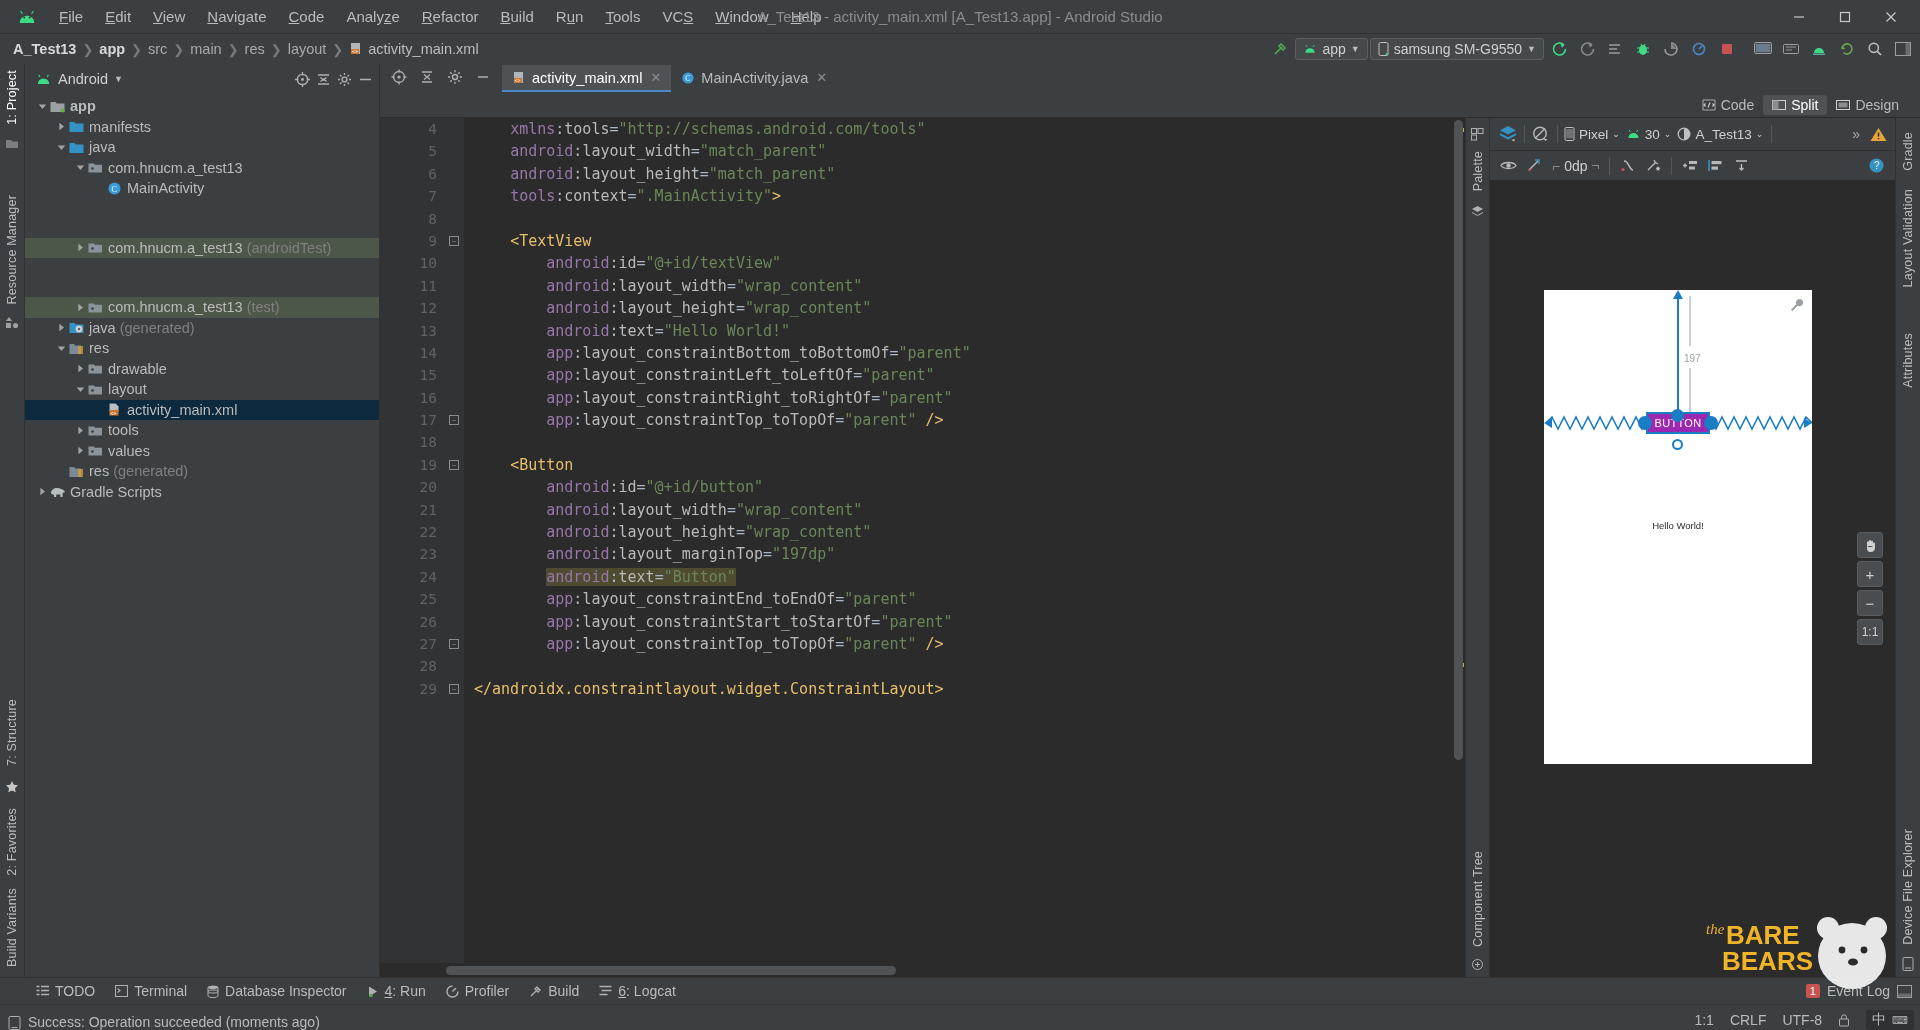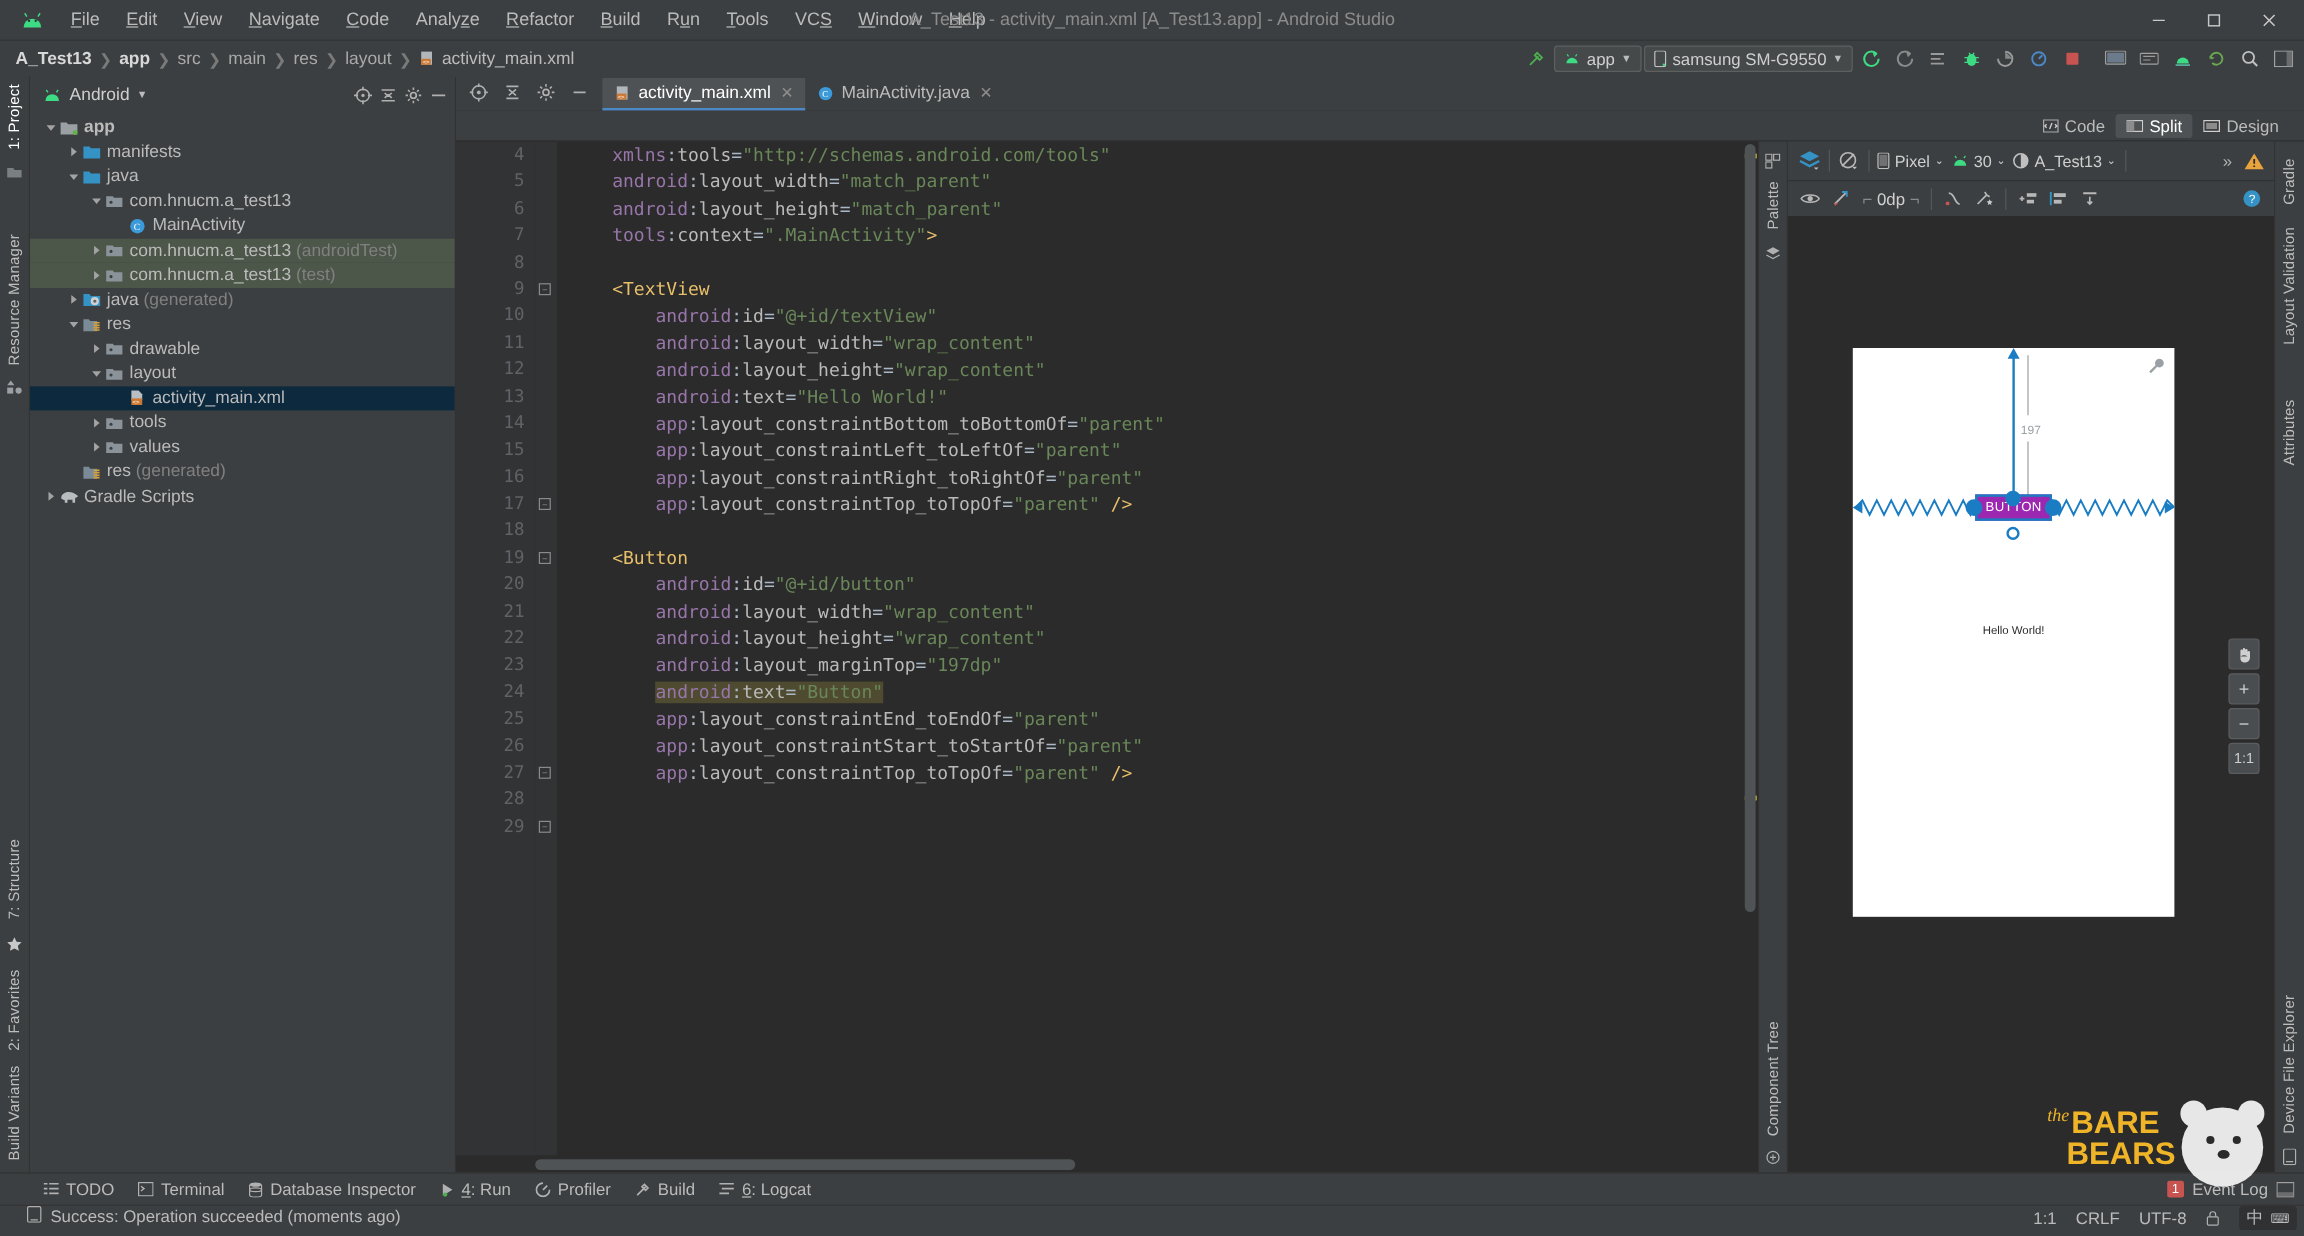--- a/index.html
+++ b/index.html
@@ -68,21 +68,21 @@
   .proj-head .lbl { font-size:14.5px; color:#cfcfcf; margin-left:6px; }
   .proj-head .acts { position:absolute; right:6px; display:flex; gap:6px; align-items:center; }
   .tree { flex:1; overflow:hidden; padding-top:2px; font-size:14.5px; }
   .row { height:20.5px; display:flex; align-items:center; white-space:nowrap; padding-right:4px; }
   .row .arrow { width:14px; display:flex; justify-content:center; align-items:center; flex:none; color:#9a9a9a; font-size:9px; }
   .row .ic { width:17px; display:flex; justify-content:center; align-items:center; flex:none; margin-right:4px; }
   .row .txt { color:#bbbbbb; }
   .row .txt b { font-weight:bold; }
   .row .muted { color:#808080; }
   .row.sel { background:#0d293e; }
-  .row.green { background:#4c5649; }
+  .row.green { background:#4c5649;margin-top:39px; }
 
   
   .editor { flex:1; display:flex; flex-direction:column; min-width:0; background:#2b2b2b; }
   .tabs { height:28px; background:#3c3f41; display:flex; align-items:flex-end; flex:none; }
   .tabs-lead { display:flex; align-items:center; gap:2px; padding:0 6px 3px 6px; }
   .tab {
     height:27px; display:flex; align-items:center; gap:6px; padding:0 10px;
     font-size:14.5px; color:#bbbbbb; border-bottom:2px solid transparent; position:relative;
   }
   .tab.active { background:#4e5254; border-bottom:2px solid #4a88c7; color:#ffffff; }
@@ -137,22 +137,22 @@
   
   .toolwin {
     height:27px; background:#3c3f41; display:flex; align-items:center; flex:none;
     border-top:1px solid #323232; position:relative; padding-left:26px;
   }
   .tw { display:flex; align-items:center; gap:6px; padding:2px 10px; font-size:14px; color:#bbbbbb; white-space:nowrap;}
   .tw u { text-decoration:underline; }
   .tw-right { position:absolute; right:8px; display:flex; align-items:center; gap:7px; }
   .badge { background:#c75450; color:#fff; border-radius:2px; font-size:11px; padding:0 4px; line-height:14px;}
   .status {
-    height:26px; background:#3c3f41; display:flex; align-items:flex-start; flex:none;
-    font-size:14px; color:#bbbbbb; padding-left:22px; position:relative; border-top:1px solid #343434;
+    height:26px; background:#3c3f41; display:flex; align-items:flex-end; flex:none;
+    font-size:14px; color:#bbbbbb; padding-left:8px; position:relative; border-top:1px solid #343434;
   }
   .status-right { position:absolute; right:6px; display:flex; align-items:center; gap:16px; }
   .ime { display:flex; align-items:center; gap:6px; background:#2f3133; border-radius:3px; padding:1px 6px; }
 
   
   .bears { position:absolute; right:26px; bottom:30px; width:190px; height:100px; pointer-events:none; }
 
   svg { display:block; }
 </style>
 </head>
@@ -761,20 +761,21 @@
                 <div class="cl">    <span><span class="k-tag">&lt;Button</span></span></div>
                 <div class="cl">        <span><span class="k-ns">android</span><span class="k-eq">:</span><span class="k-attr">id</span><span class="k-eq">=</span><span class="k-str">"@+id/button"</span></span></div>
                 <div class="cl">        <span><span class="k-ns">android</span><span class="k-eq">:</span><span class="k-attr">layout_width</span><span class="k-eq">=</span><span class="k-str">"wrap_content"</span></span></div>
                 <div class="cl">        <span><span class="k-ns">android</span><span class="k-eq">:</span><span class="k-attr">layout_height</span><span class="k-eq">=</span><span class="k-str">"wrap_content"</span></span></div>
                 <div class="cl">        <span><span class="k-ns">android</span><span class="k-eq">:</span><span class="k-attr">layout_marginTop</span><span class="k-eq">=</span><span class="k-str">"197dp"</span></span></div>
                 <div class="cl">        <span class="hl"><span class="k-ns">android</span><span class="k-eq">:</span><span class="k-attr">text</span><span class="k-eq">=</span><span class="k-str">"Button"</span></span></div>
                 <div class="cl">        <span><span class="k-ns">app</span><span class="k-eq">:</span><span class="k-attr">layout_constraintEnd_toEndOf</span><span class="k-eq">=</span><span class="k-str">"parent"</span></span></div>
                 <div class="cl">        <span><span class="k-ns">app</span><span class="k-eq">:</span><span class="k-attr">layout_constraintStart_toStartOf</span><span class="k-eq">=</span><span class="k-str">"parent"</span></span></div>
                 <div class="cl">        <span><span class="k-ns">app</span><span class="k-eq">:</span><span class="k-attr">layout_constraintTop_toTopOf</span><span class="k-eq">=</span><span class="k-str">"parent" </span><span class="k-punct">/&gt;</span></span></div>
                 <div class="cl"><span></span></div>
+                <div class="cl"><span><span class="k-tag">&lt;/androidx.constraintlayout.widget.ConstraintLayout&gt;</span></span></div>
               </div>
             <div class="marker-strip">
               <div class="mk" style="top:10px;background:#bbb23a"></div>
               <div class="mk" style="top:545px;background:#bbb23a"></div>
               <div class="sb-thumb" style="top:2px;height:640px"></div>
             </div>
           </div>
           <div class="hscroll">
             <div class="th" style="left:66px;width:450px"></div>
           </div>

